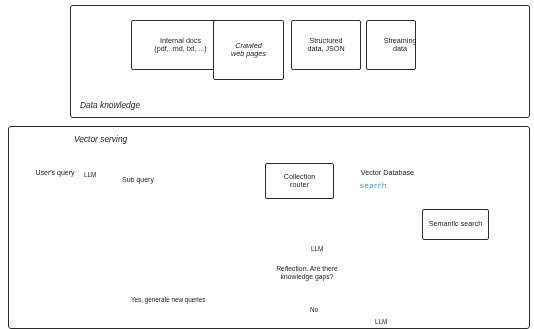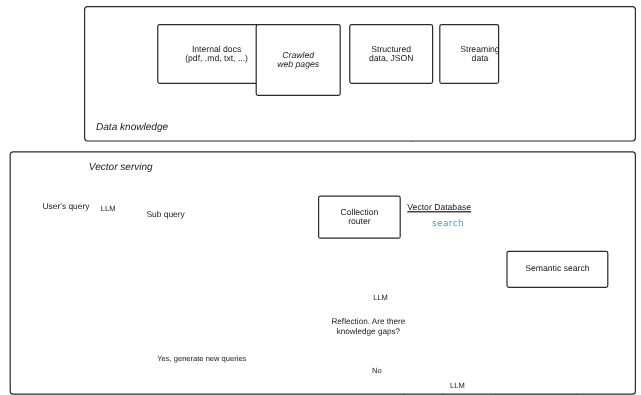--- a/index.html
+++ b/index.html
@@ -52,23 +52,22 @@
     font-size:7px;
     color:#1a1a1a;
     text-align:center;
     white-space:pre-line;
     line-height:1.15;
   }
   .db-label{
     position:absolute;
     font-size:7.2px;
     color:#1a1a1a;
-    text-align:center;
+    text-align:right;
     white-space:nowrap;
-    text-decoration:underline;
   }
   .diamond-label{
     position:absolute;
     font-size:6.8px;
     color:#1a1a1a;
     text-align:center;
     white-space:pre-line;
     line-height:1.2;
   }
   .milvus-wrap{
@@ -176,21 +175,21 @@
 
 <div class="node rect" style="left:229px;top:163px;width:69px;height:36px;margin-left:36px;">Collection
 router</div>
 
 <div class="db-label" style="left:318px;top:168px;width:96px;">Vector Database</div>
 
 <div class="milvus-wrap" style="left:360px;top:181px;">
   <span class="milvus-text">search</span>
 </div>
 
-<div class="node rect" style="left:422px;top:209px;width:85px;height:31px;">Semantic search</div>
+<div class="node rect" style="left:422px;top:209px;width:67px;height:31px;">Semantic search</div>
 
 <div class="diamond-label" style="left:247px;top:265px;width:120px;">Reflection. Are there
 knowledge gaps?</div>
 
 <div class="edge-label" style="left:84px;top:171px;">LLM</div>
 <div class="edge-label" style="left:311px;top:245px;">LLM</div>
 <div class="edge-label" style="left:131px;top:296px;">Yes, generate new queries</div>
 <div class="edge-label" style="left:310px;top:306px;">No</div>
 <div class="edge-label" style="left:375px;top:318px;">LLM</div>
 

